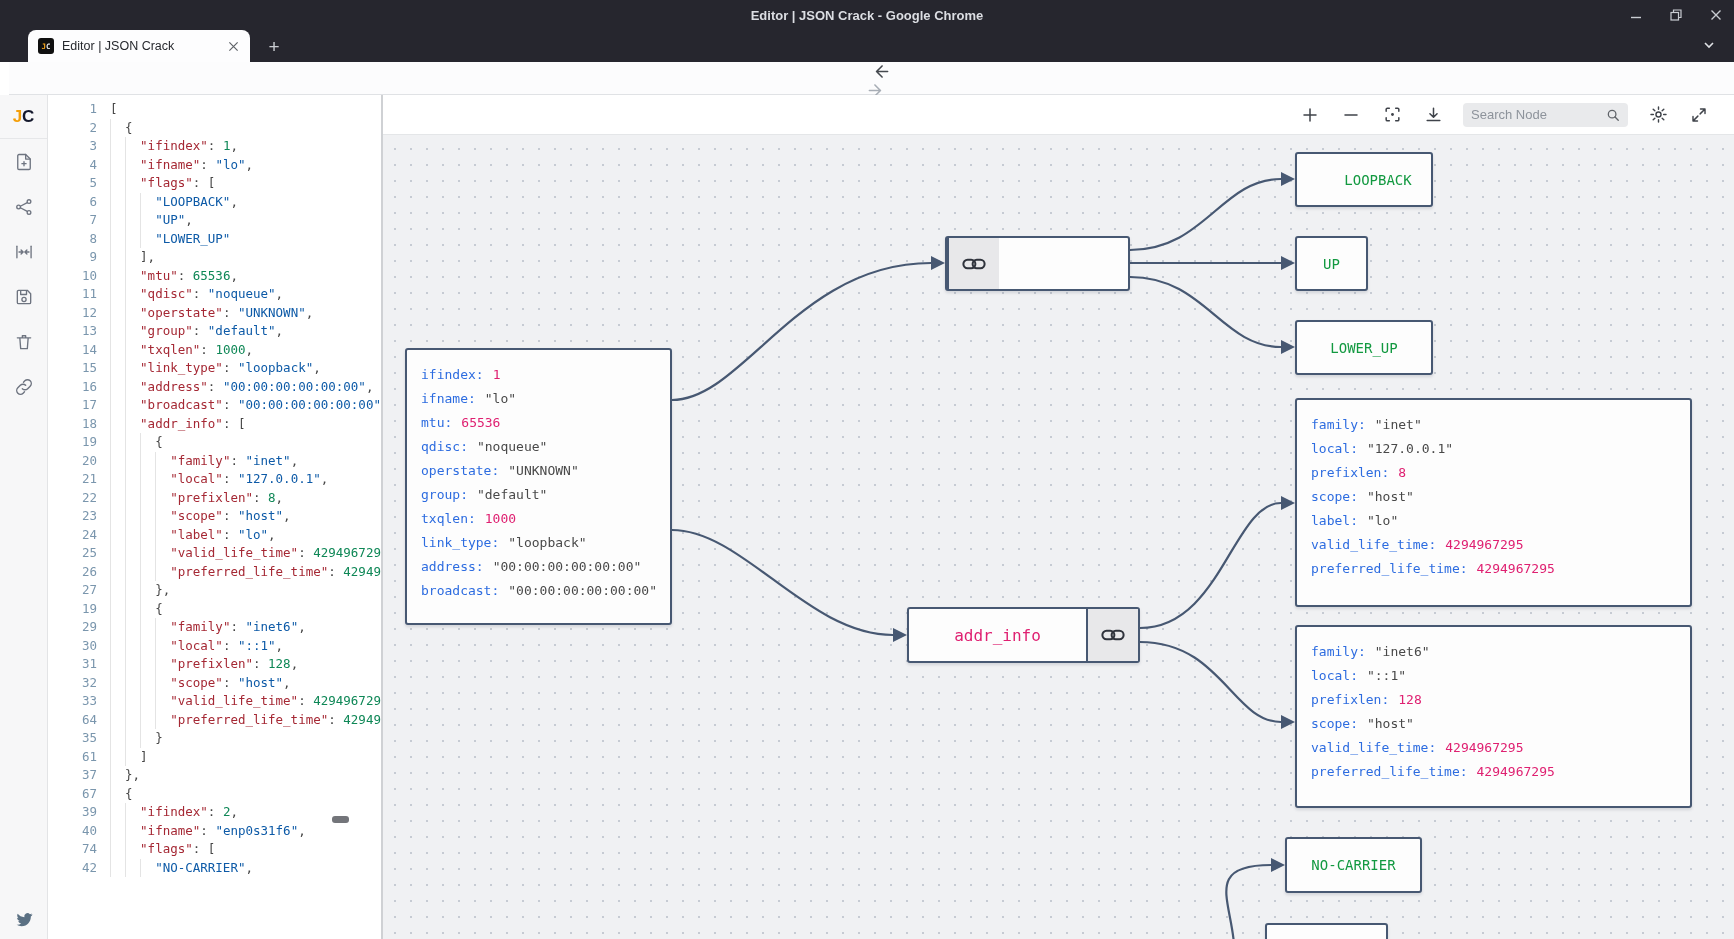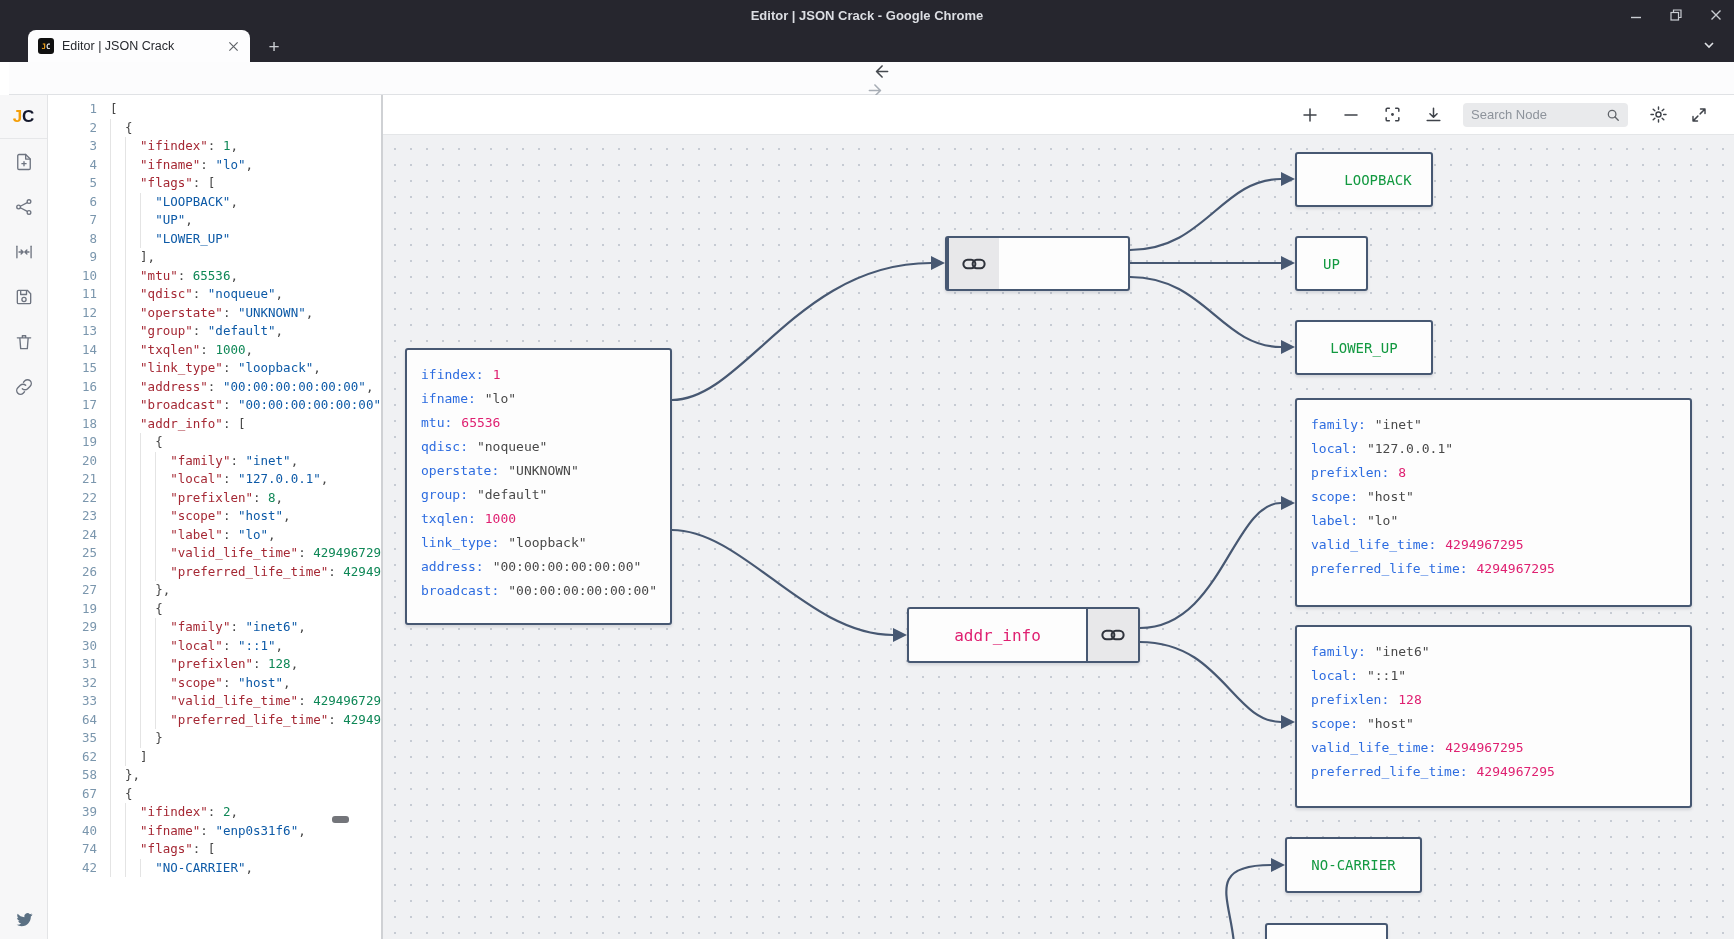--- a/index.html
+++ b/index.html
@@ -284,22 +284,22 @@
         <div class="cl"><span class="ln">26</span><span class="ct" style="padding-left: 8ch;"><i class="g" style="left: 0ch;"></i><i class="g" style="left: 2ch;"></i><i class="g" style="left: 4ch;"></i><i class="g" style="left: 6ch;"></i><span class="tk">"preferred_life_time"</span><span class="tp">: </span><span class="tn">4294967295</span></span></div>
         <div class="cl"><span class="ln">27</span><span class="ct" style="padding-left: 6ch;"><i class="g" style="left: 0ch;"></i><i class="g" style="left: 2ch;"></i><i class="g" style="left: 4ch;"></i><span class="tp">},</span></span></div>
         <div class="cl"><span class="ln">19</span><span class="ct" style="padding-left: 6ch;"><i class="g" style="left: 0ch;"></i><i class="g" style="left: 2ch;"></i><i class="g" style="left: 4ch;"></i><span class="tp">{</span></span></div>
         <div class="cl"><span class="ln">29</span><span class="ct" style="padding-left: 8ch;"><i class="g" style="left: 0ch;"></i><i class="g" style="left: 2ch;"></i><i class="g" style="left: 4ch;"></i><i class="g" style="left: 6ch;"></i><span class="tk">"family"</span><span class="tp">: </span><span class="ts">"inet6"</span><span class="tp">,</span></span></div>
         <div class="cl"><span class="ln">30</span><span class="ct" style="padding-left: 8ch;"><i class="g" style="left: 0ch;"></i><i class="g" style="left: 2ch;"></i><i class="g" style="left: 4ch;"></i><i class="g" style="left: 6ch;"></i><span class="tk">"local"</span><span class="tp">: </span><span class="ts">"::1"</span><span class="tp">,</span></span></div>
         <div class="cl"><span class="ln">31</span><span class="ct" style="padding-left: 8ch;"><i class="g" style="left: 0ch;"></i><i class="g" style="left: 2ch;"></i><i class="g" style="left: 4ch;"></i><i class="g" style="left: 6ch;"></i><span class="tk">"prefixlen"</span><span class="tp">: </span><span class="tn">128</span><span class="tp">,</span></span></div>
         <div class="cl"><span class="ln">32</span><span class="ct" style="padding-left: 8ch;"><i class="g" style="left: 0ch;"></i><i class="g" style="left: 2ch;"></i><i class="g" style="left: 4ch;"></i><i class="g" style="left: 6ch;"></i><span class="tk">"scope"</span><span class="tp">: </span><span class="ts">"host"</span><span class="tp">,</span></span></div>
         <div class="cl"><span class="ln">33</span><span class="ct" style="padding-left: 8ch;"><i class="g" style="left: 0ch;"></i><i class="g" style="left: 2ch;"></i><i class="g" style="left: 4ch;"></i><i class="g" style="left: 6ch;"></i><span class="tk">"valid_life_time"</span><span class="tp">: </span><span class="tn">4294967295</span></span></div>
         <div class="cl"><span class="ln">64</span><span class="ct" style="padding-left: 8ch;"><i class="g" style="left: 0ch;"></i><i class="g" style="left: 2ch;"></i><i class="g" style="left: 4ch;"></i><i class="g" style="left: 6ch;"></i><span class="tk">"preferred_life_time"</span><span class="tp">: </span><span class="tn">4294967295</span></span></div>
         <div class="cl"><span class="ln">35</span><span class="ct" style="padding-left: 6ch;"><i class="g" style="left: 0ch;"></i><i class="g" style="left: 2ch;"></i><i class="g" style="left: 4ch;"></i><span class="tp">}</span></span></div>
-        <div class="cl"><span class="ln">62</span><span class="ct" style="padding-left: 4ch;"><i class="g" style="left: 0ch;"></i><i class="g" style="left: 2ch;"></i><span class="tp">]</span></span></div>
-        <div class="cl"><span class="ln">58</span><span class="ct" style="padding-left: 2ch;"><i class="g" style="left: 0ch;"></i><span class="tp">},</span></span></div>
+        <div class="cl"><span class="ln">61</span><span class="ct" style="padding-left: 4ch;"><i class="g" style="left: 0ch;"></i><i class="g" style="left: 2ch;"></i><span class="tp">]</span></span></div>
+        <div class="cl"><span class="ln">37</span><span class="ct" style="padding-left: 2ch;"><i class="g" style="left: 0ch;"></i><span class="tp">},</span></span></div>
         <div class="cl"><span class="ln">67</span><span class="ct" style="padding-left: 2ch;"><i class="g" style="left: 0ch;"></i><span class="tp">{</span></span></div>
         <div class="cl"><span class="ln">39</span><span class="ct" style="padding-left: 4ch;"><i class="g" style="left: 0ch;"></i><i class="g" style="left: 2ch;"></i><span class="tk">"ifindex"</span><span class="tp">: </span><span class="tn">2</span><span class="tp">,</span></span></div>
         <div class="cl"><span class="ln">40</span><span class="ct" style="padding-left: 4ch;"><i class="g" style="left: 0ch;"></i><i class="g" style="left: 2ch;"></i><span class="tk">"ifname"</span><span class="tp">: </span><span class="ts">"enp0s31f6"</span><span class="tp">,</span></span></div>
         <div class="cl"><span class="ln">74</span><span class="ct" style="padding-left: 4ch;"><i class="g" style="left: 0ch;"></i><i class="g" style="left: 2ch;"></i><span class="tk">"flags"</span><span class="tp">: [</span></span></div>
         <div class="cl"><span class="ln">42</span><span class="ct" style="padding-left: 6ch;"><i class="g" style="left: 0ch;"></i><i class="g" style="left: 2ch;"></i><i class="g" style="left: 4ch;"></i><span class="ts">"NO-CARRIER"</span><span class="tp">,</span></span></div>
       </div>
     <div class="scroll-thumb"></div>
   </div>
 
   <div class="divider"></div>

